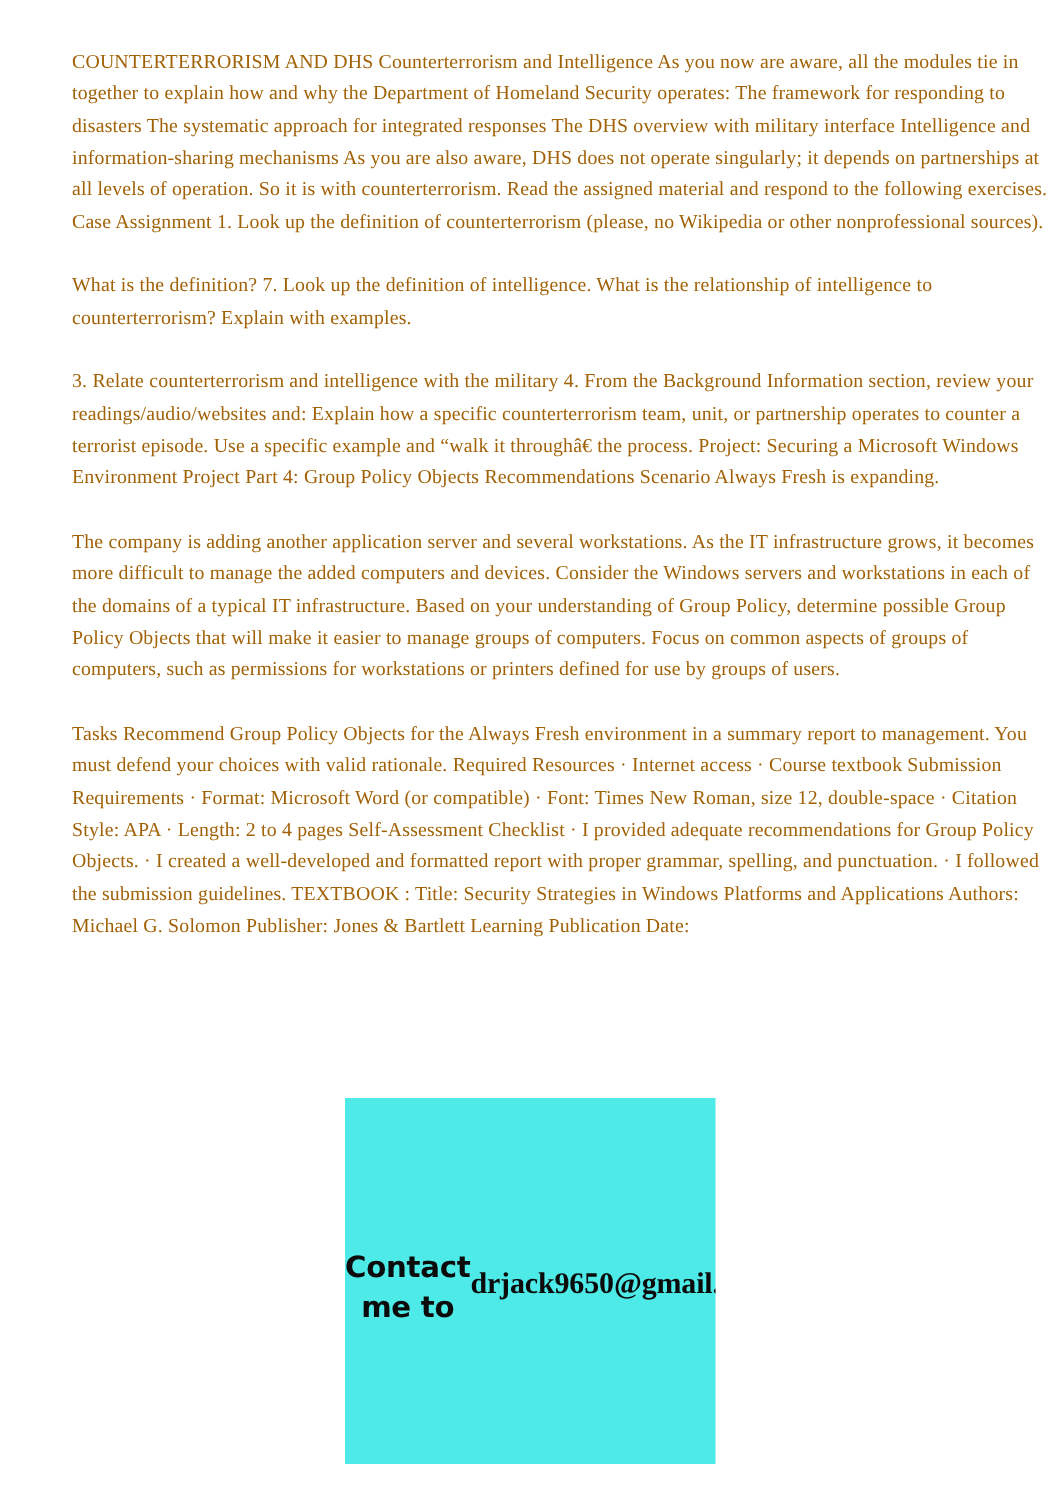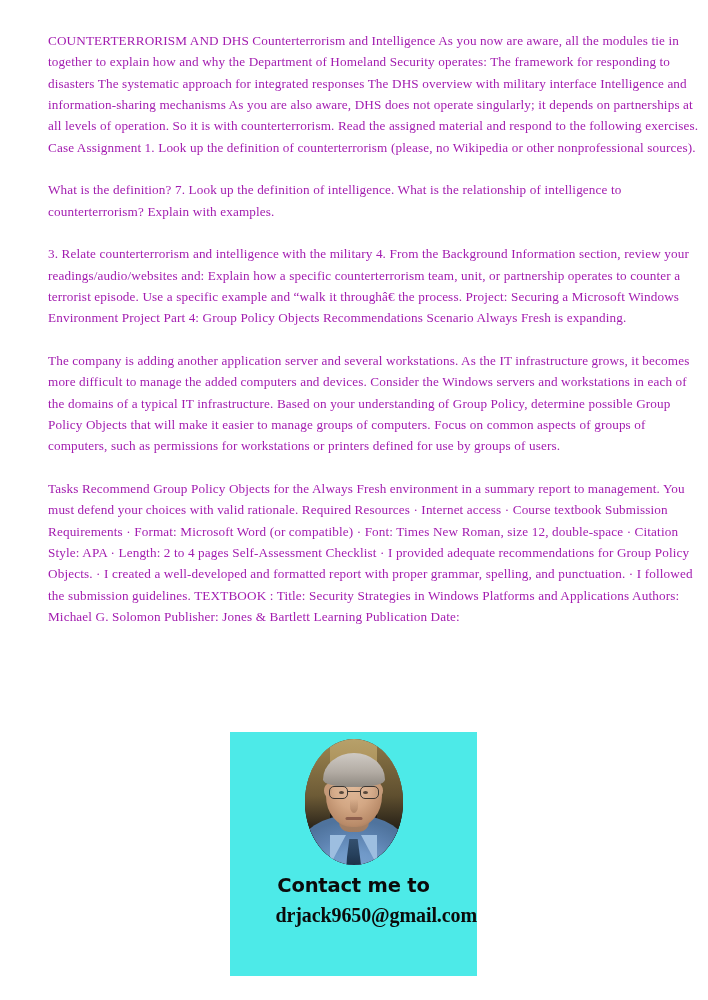--- a/index.html
+++ b/index.html
@@ -29,39 +29,39 @@
     position: absolute;
     left: 48px;
     top: 30px;
     width: 658px;
   }
 
   .para {
     font-family: "Liberation Serif", "DejaVu Serif", serif;
     font-size: 13.2px;
     line-height: 21.35px;
-    color: #a21caf;
+    color: #a16207;
     text-align: left;
     margin: 0 0 21.3px 0;
     white-space: normal;
     letter-spacing: 0.01em;
   }
   .para:last-child { margin-bottom: 0; }
 
   
   #contact-card {
     position: absolute;
     left: 230px;
     top: 732px;
     width: 247px;
     height: 244px;
     background: #4deae8;
     overflow: hidden;
     display: flex;
-    flex-direction: column;
+    flex-direction: row;
     align-items: center;
   }
 
   .portrait {
     position: relative;
     width: 98px;
     height: 126px;
     margin-top: 7px;
     border-radius: 50% / 50%;
     overflow: hidden;

